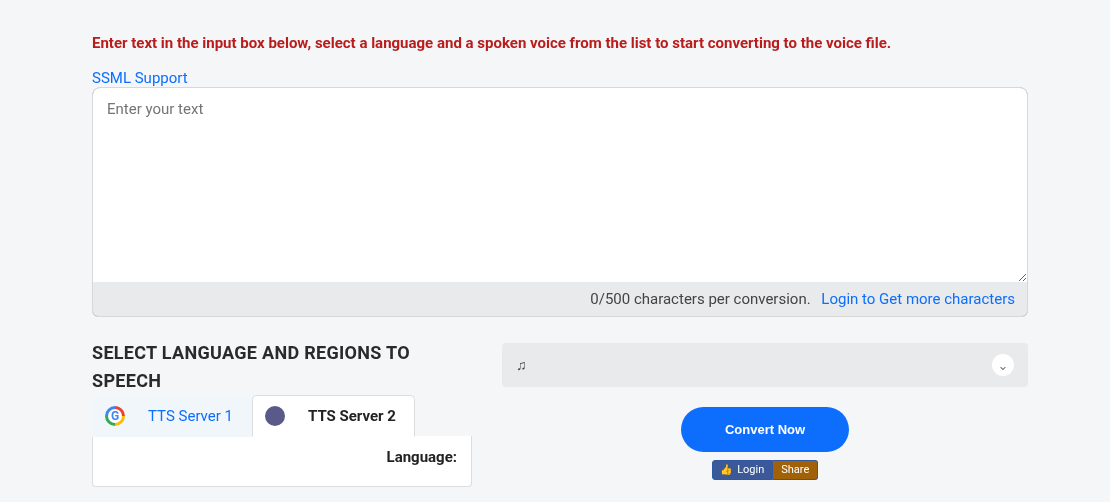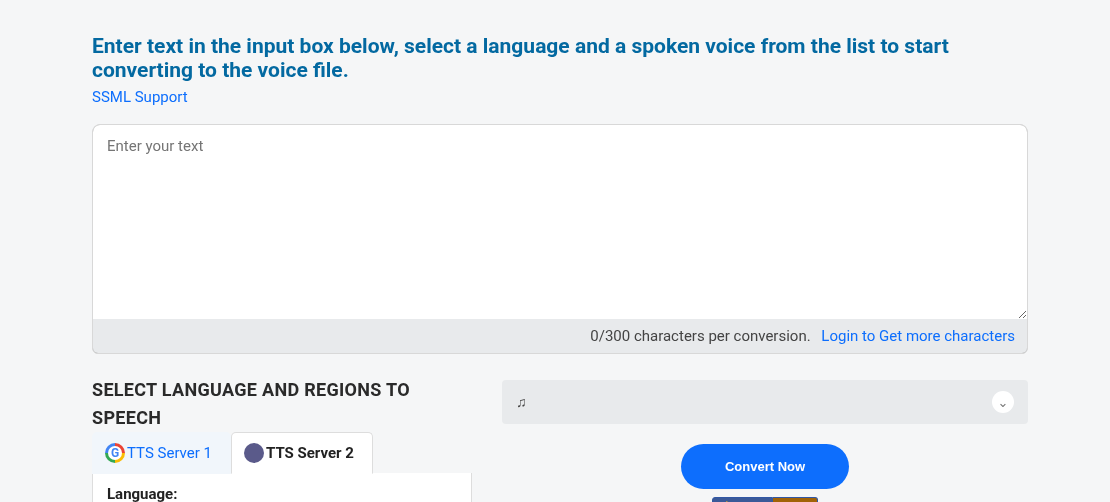--- a/index.html
+++ b/index.html
@@ -9,30 +9,29 @@
       color: #222;
       width: 1110px;
       height: 502px;
       overflow: hidden;
     }
     .container {
       padding: 34px 82px 0 92px;
     }
     .instruction {
       font-weight: 700;
-      font-size: 21px;
-      color: #0369a1;
-      margin-bottom: 5px;
+      font-size: 15px;
+      color: #b91c1c;
+      margin-bottom: 16px;
     }
     .ssml-link {
       color: #0d6efd;
       font-size: 15px;
       text-decoration: none;
       display: inline-block;
-      margin-bottom: 18px;
     }
     .text-input-wrap {
       background: #a3a3a3;
       border: 1px solid #d8d8d8;
       border-radius: 8px 8px 6px 6px;
       overflow: hidden;
     }
     .text-input {
       width: 100%;
       height: 194px;
@@ -65,21 +64,21 @@
       color: #2a2a2a;
       letter-spacing: 0.3px;
       line-height: 1.55;
     }
     .tabs {
       display: flex;
     }
     .tab {
       display: flex;
       align-items: center;
-      gap: 2px;
+      gap: 23px;
       padding: 10px 18px 10px 12px;
       font-size: 15px;
       background: #f1f6fb;
       border: 1px solid transparent;
       cursor: pointer;
       border-radius: 5px 5px 0 0;
     }
     .tab.inactive { color: #0d6efd; }
     .tab.active {
       background: #fff;
@@ -124,20 +123,21 @@
       border: 1px solid #ddd;
       border-top: none;
       padding: 12px 14px 20px;
       margin-top: -1px;
       border-radius: 0 0 4px 4px;
     }
     .lang-label {
       font-weight: 700;
       font-size: 15px;
       color: #222;
+      text-align: right;
     }
     .bg-music-bar {
       background: #e8eaec;
       border-radius: 4px;
       padding: 11px 14px;
       display: flex;
       align-items: center;
       justify-content: space-between;
       cursor: pointer;
       margin-top: 4px;
@@ -189,21 +189,21 @@
 </head>
 <body>
 
 <div class="container">
   <div class="instruction">Enter text in the input box below, select a language and a spoken voice from the list to start converting to the voice file.</div>
   <a href="#" class="ssml-link">SSML Support</a>
 
   <div class="text-input-wrap">
     <textarea class="text-input" placeholder="Enter your text" style=""></textarea>
     <div class="char-bar">
-      <span>0/300 characters per conversion. </span><a href="#">Login to Get more characters</a>
+      <span>0/500 characters per conversion. </span><a href="#">Login to Get more characters</a>
     </div>
   </div>
 
   <div class="lower">
     <div class="left-col">
       <div class="select-heading">SELECT LANGUAGE AND REGIONS TO SPEECH</div>
       <div class="tabs">
         <div class="tab inactive">
           <span class="tab-icon g-icon"></span>
           <span>TTS Server 1</span>

